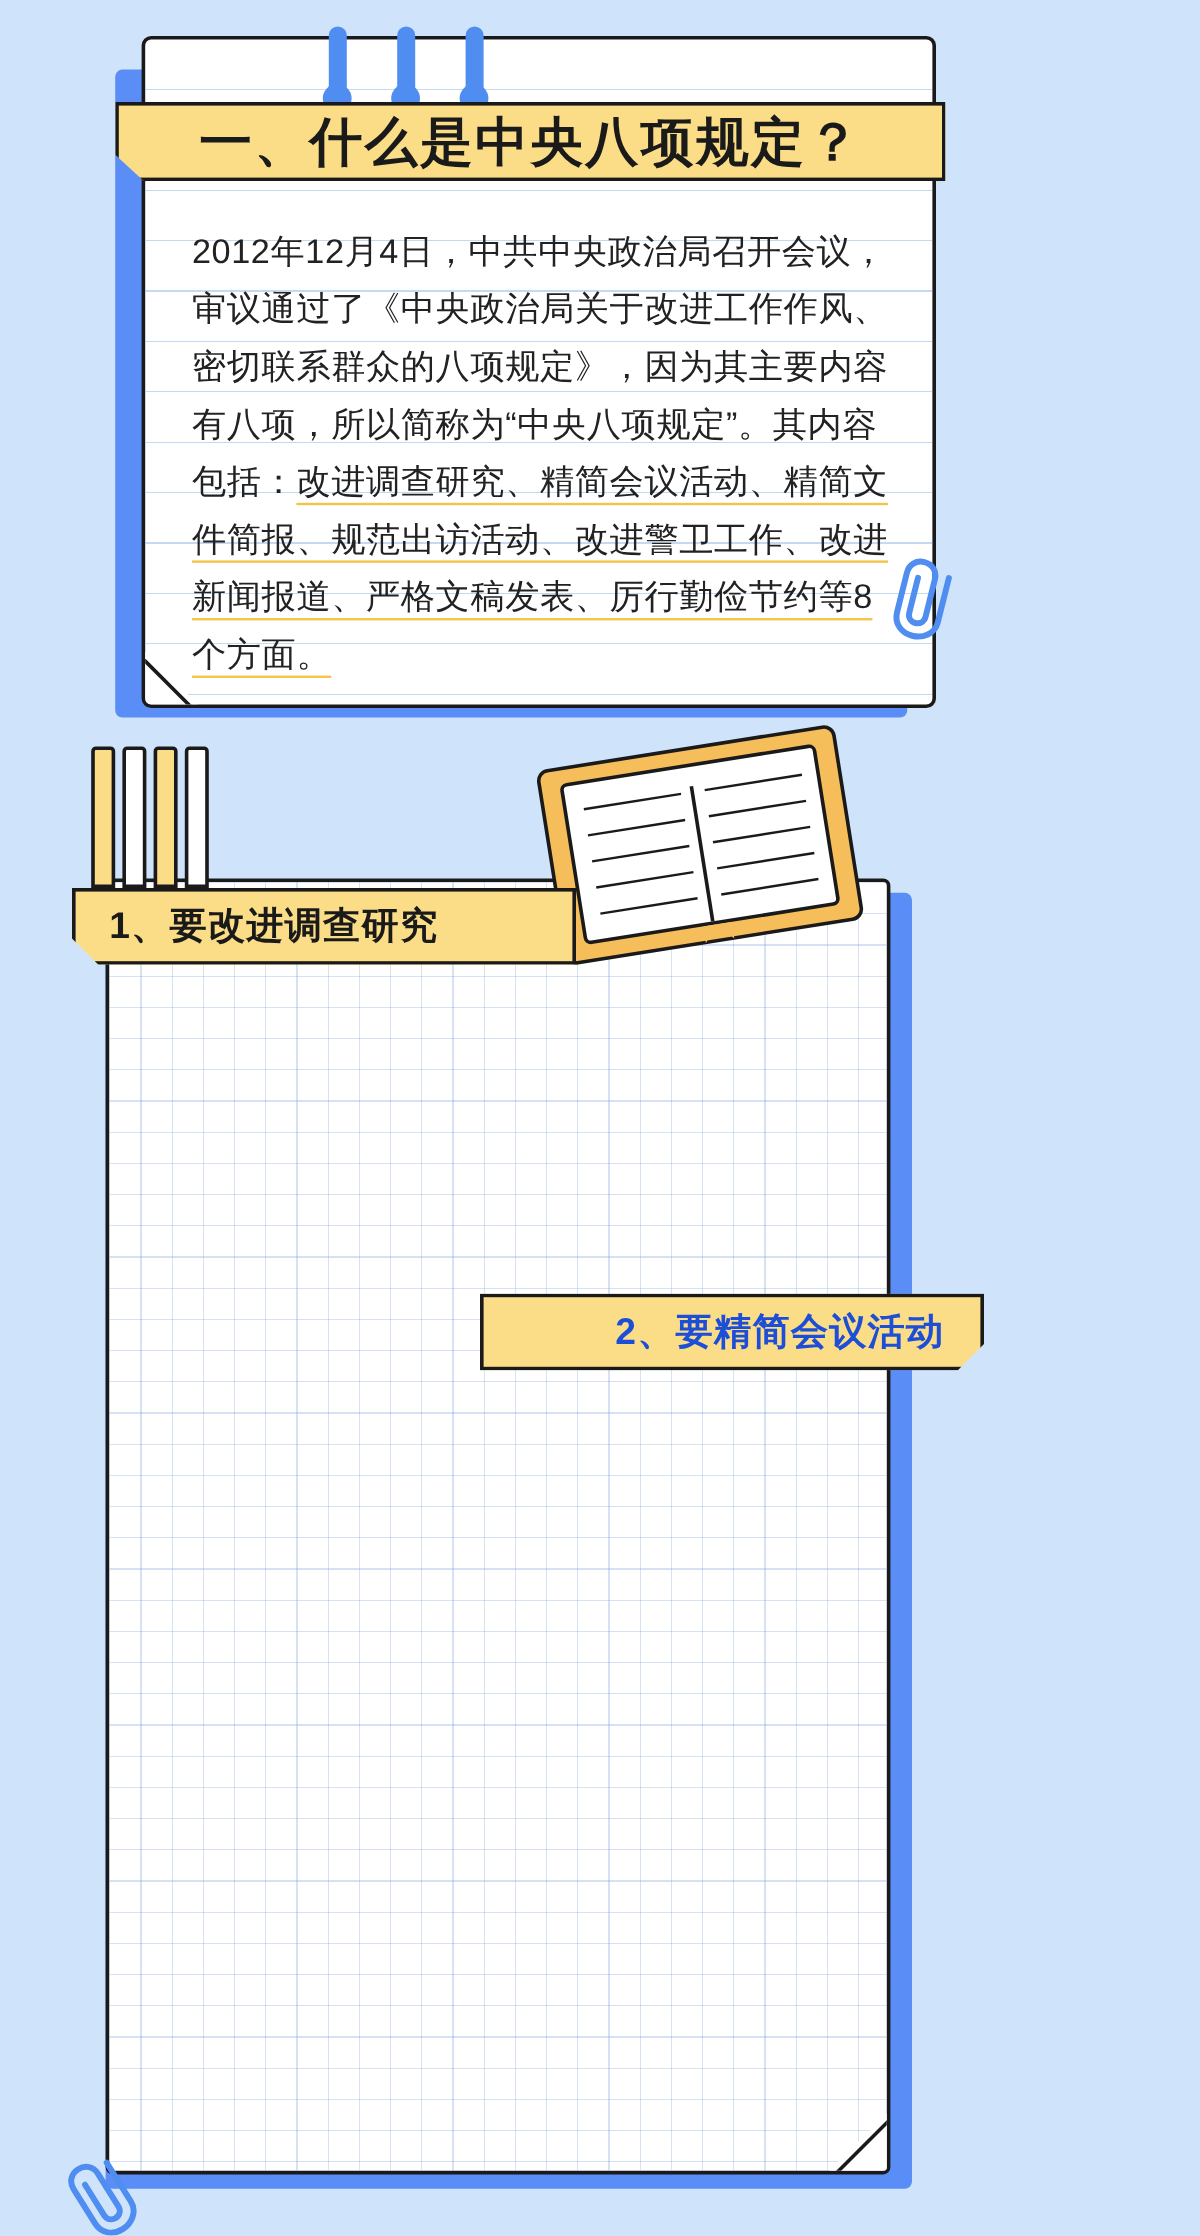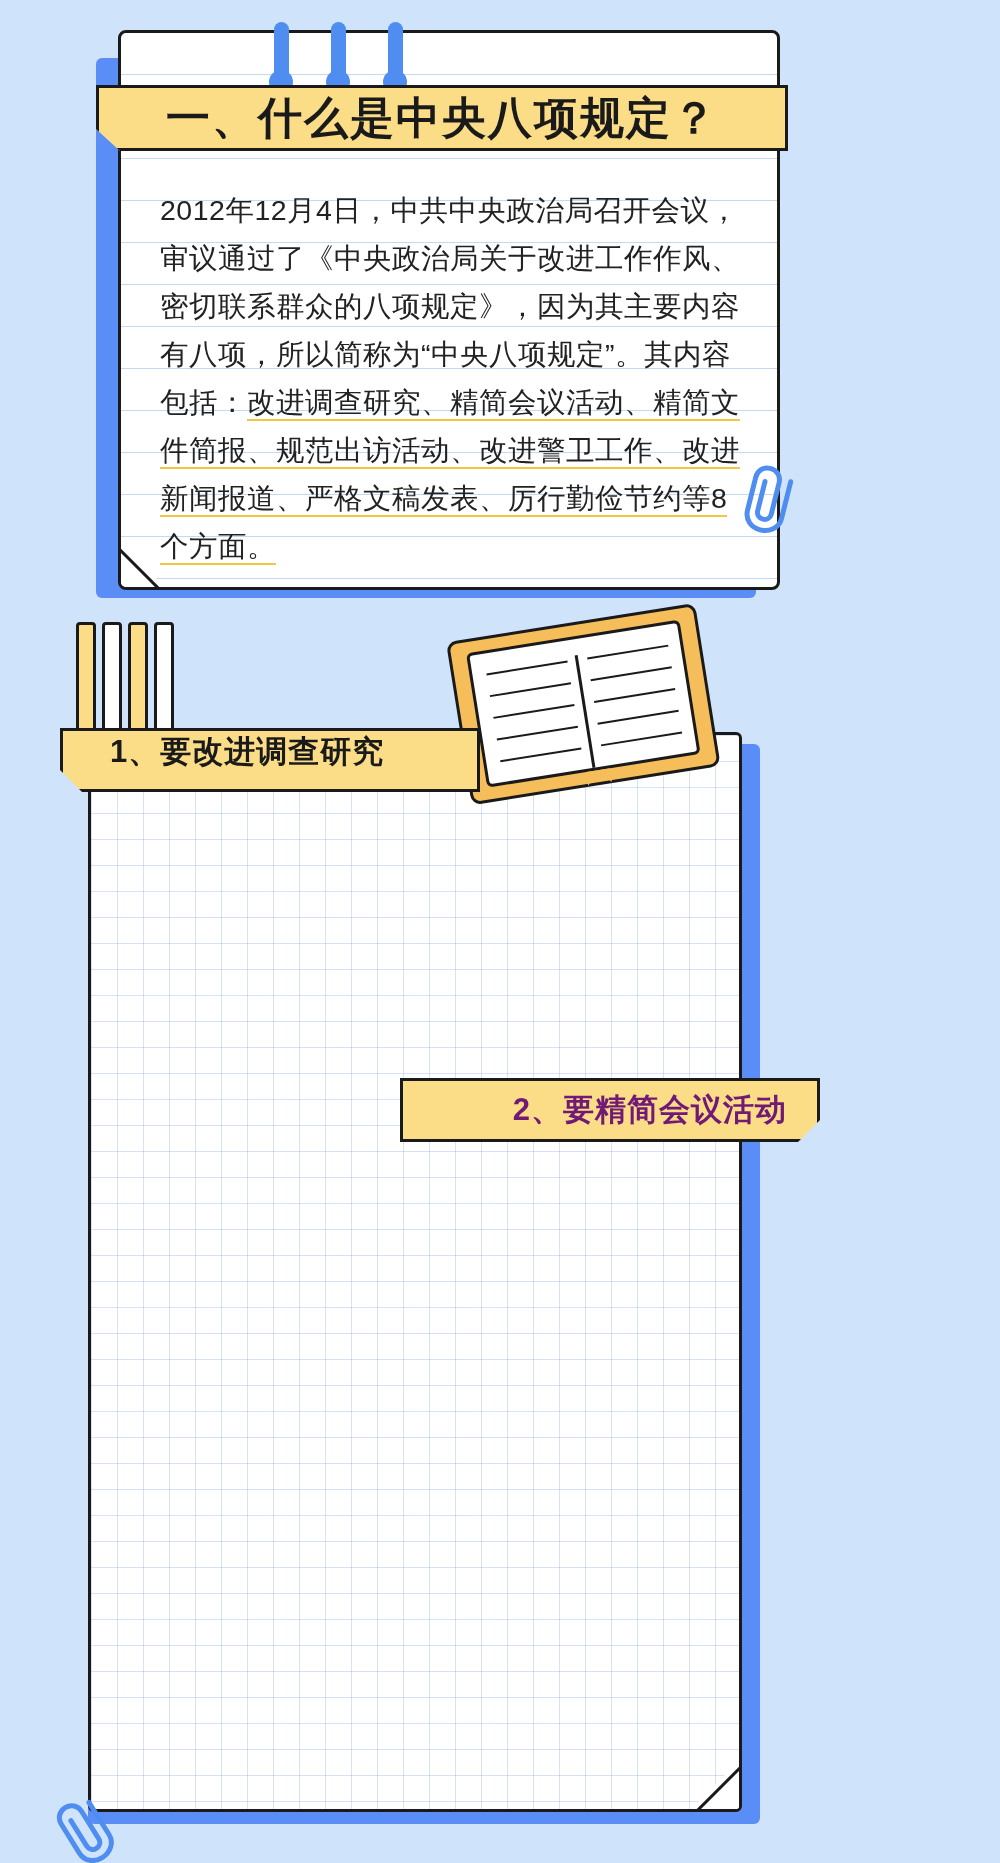--- a/index.html
+++ b/index.html
@@ -280,29 +280,29 @@
     height: 20px;
     background: #f6be5b;
     border: 3px solid #1a1a1a;
     border-radius: 50%;
     box-sizing: border-box;
   }
 
   .banner2 {
     position: absolute;
     left: 0px;
-    top: 28px;
+    top: 40px;
     width: 420px;
     height: 64px;
     background: #fbdd87;
     border: 3px solid #1a1a1a;
     box-sizing: border-box;
     display: flex;
-    align-items: flex-start;
-    padding-left: 47px;
+    align-items: center;
+    padding-left: 28px;
     clip-path: polygon(0 0, 100% 0, 100% 100%, 22px 100%, 0 calc(100% - 22px));
   }
   .banner2 .banner-text {
     font-size: 31px;
     font-weight: bold;
     color: #1a1a1a;
     letter-spacing: 1px;
   }
 
   .banner3 {
@@ -316,21 +316,21 @@
     box-sizing: border-box;
     display: flex;
     align-items: center;
     justify-content: flex-end;
     padding-right: 30px;
     clip-path: polygon(0 0, 100% 0, 100% calc(100% - 22px), calc(100% - 22px) 100%, 0 100%);
   }
   .banner3 .banner-text {
     font-size: 31px;
     font-weight: bold;
-    color: #701a75;
+    color: #1d4ed8;
     letter-spacing: 1px;
   }
 
   .card2-body1 {
     position: absolute;
     left: 70px;
     top: 140px;
     width: 580px;
     font-size: 28px;
     line-height: 48px;

